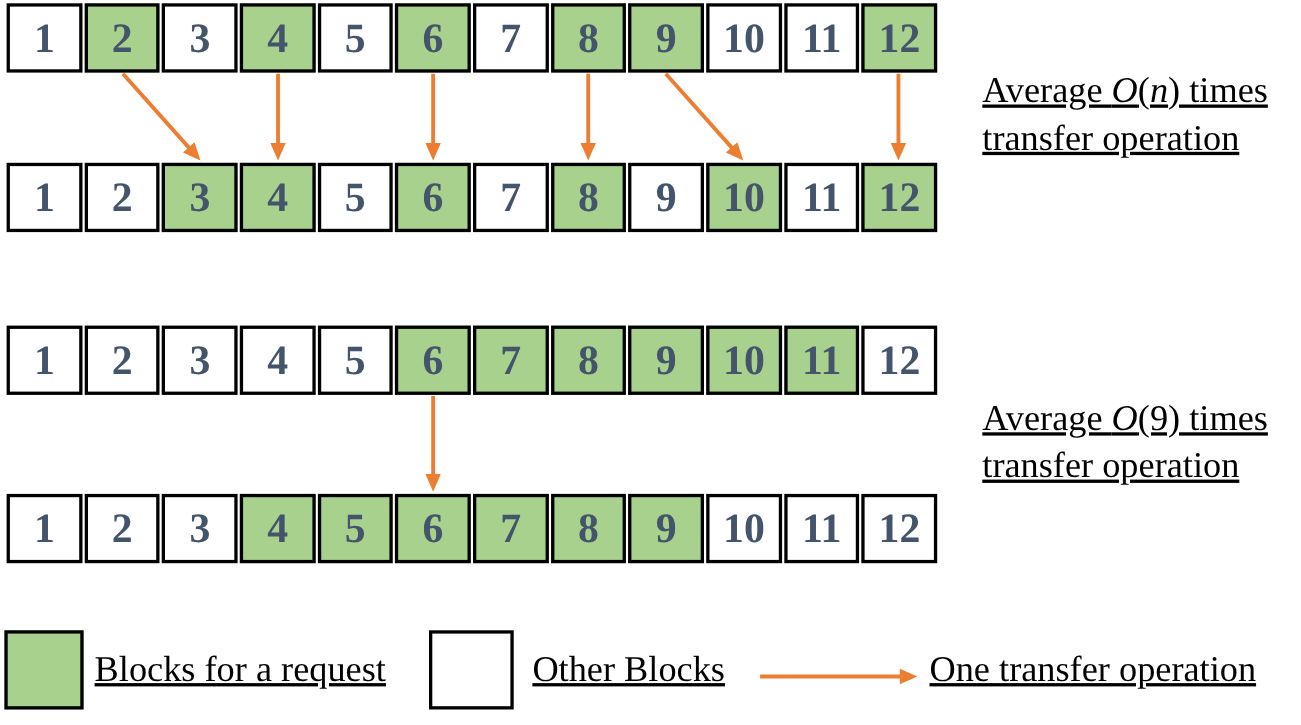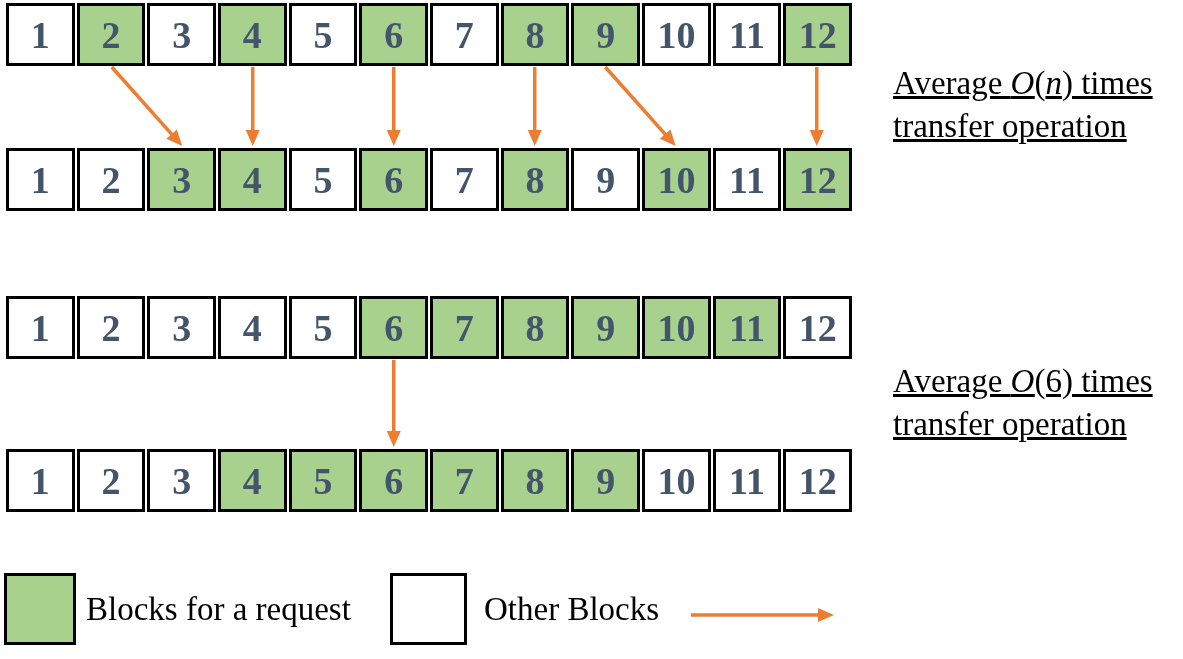--- a/index.html
+++ b/index.html
@@ -36,21 +36,21 @@
     font-size:33px;line-height:43px;color:#000;text-decoration:underline;
   }
   .annotation .math{font-style:italic;}
   .legend-swatch{
     position:absolute;top:573px;height:72px;
     box-sizing:border-box;border:3.5px solid var(--border,#000);
   }
   .legend-label{
     position:absolute;top:573px;height:72px;
     display:flex;align-items:center;
-    font-size:33px;color:#000;white-space:nowrap;
+    font-size:33px;color:#000;white-space:nowrap;text-decoration:underline;
   }
 </style>
 </head>
 <body>
 
 <div id="canvas" style="--green: #A9D18E; --other: #FFFFFF; --num: #44546A; --border: #000000;">
 
   <svg id="arrow-layer" viewBox="0 0 1183 659" xmlns="http://www.w3.org/2000/svg">
       <g>
         <line x1="111.75" y1="67" x2="172.92840705706004" y2="135.55452705684743" stroke="#ED7D31" stroke-width="3.5"></line>
@@ -239,24 +239,25 @@
           <span class="block-number">12</span>
         </div>
       </div>
     </div>
 
   <div class="annotation" id="annotation-0" style="top:62px">
       <div><span>Average </span><span class="math">O</span><span>(</span><span class="math">n</span><span>) times</span></div>
       <div>transfer operation</div>
     </div>
   <div class="annotation" id="annotation-1" style="top:360px">
-      <div><span>Average </span><span class="math">O</span><span>(6) times</span></div>
+      <div><span>Average </span><span class="math">O</span><span>(9) times</span></div>
       <div>transfer operation</div>
     </div>
 
   <div class="legend-swatch" id="legend-swatch-request" style="left:4px;width:72px;background:var(--green,#A9D18E);"></div>
   <div class="legend-label" style="left:86px">Blocks for a request</div>
 
   <div class="legend-swatch" id="legend-swatch-other" style="left:390px;width:77px;background:var(--other,#fff);"></div>
   <div class="legend-label" style="left:484px">Other Blocks</div>
 
+  <div class="legend-label" style="left:845px">One transfer operation</div>
 
 </div>
 
 </body></html>

